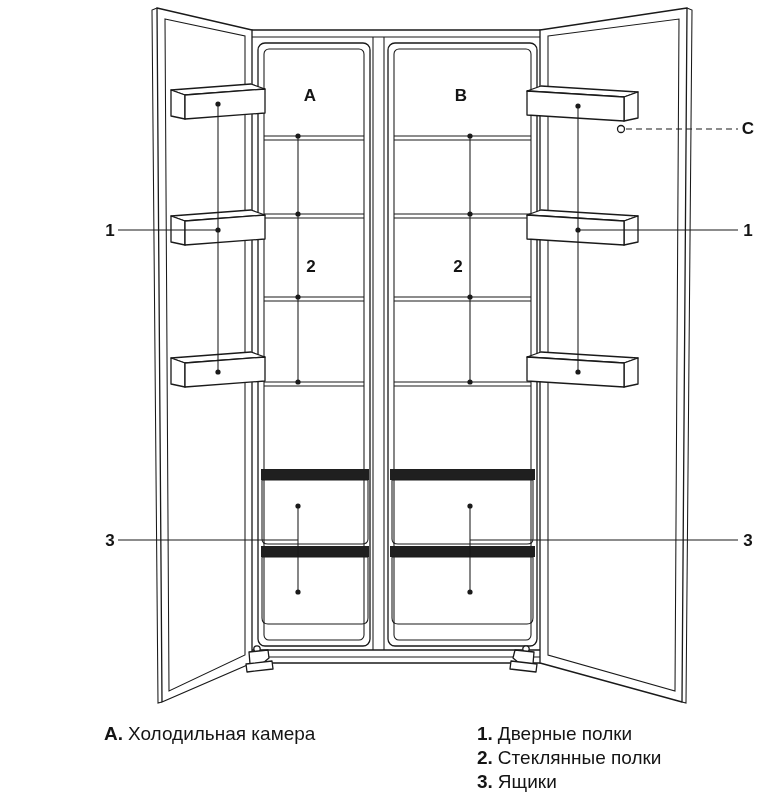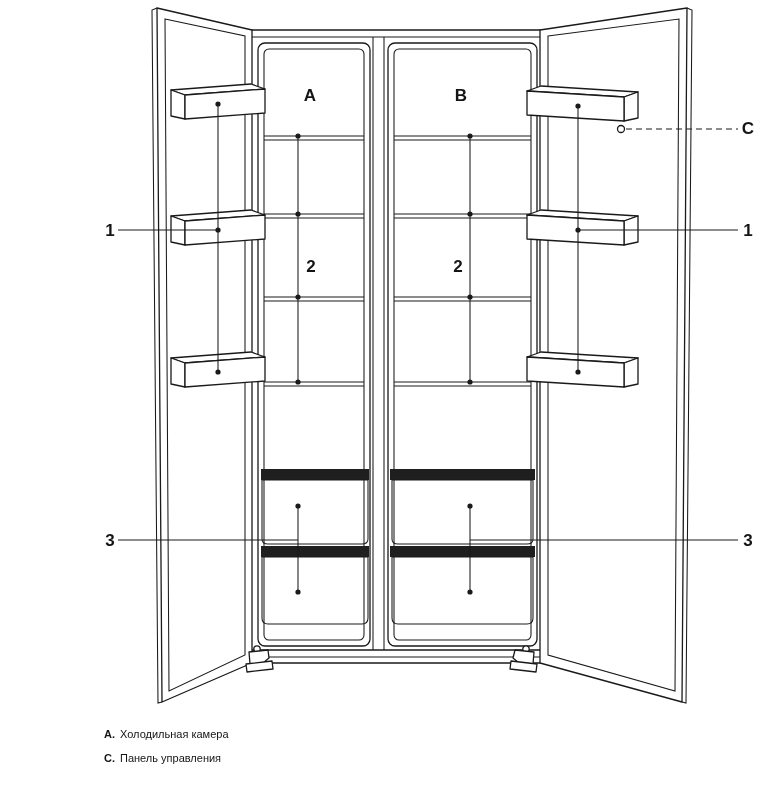--- a/index.html
+++ b/index.html
@@ -11,21 +11,21 @@
   
   .ln   { stroke:#1a1a1a; stroke-width:1.3; fill:none; stroke-linejoin:round; stroke-linecap:round; }
   .thin { stroke:#1a1a1a; stroke-width:1.05; fill:none; }
   .wh   { fill:#ffffff; stroke:#1a1a1a; stroke-width:1.3; stroke-linejoin:round; }
   .dk   { fill:#1f1f1f; stroke:none; }
   .dot  { fill:#1a1a1a; stroke:none; }
   .dash { stroke:#1a1a1a; stroke-width:1.05; fill:none; stroke-dasharray:6 4; }
   .lbl  { font-family:"Liberation Sans", sans-serif; font-weight:bold; font-size:17px; fill:#141414; text-anchor:middle; }
 
   
-  .legend-col { position:absolute; color:#141414; font-size:11px; }
+  .legend-col { position:absolute; color:#141414; font-size:19px; }
   .legend-col .row { height:24px; line-height:24px; white-space:nowrap; }
   .legend-key { font-weight:bold; margin-right:5px; }
   .col-letters { left:104px; top:722px; }
   .col-numbers { left:477px; top:722px; }
 </style>
 </head>
 <body>
 
 <div class="canvas">
   <svg width="763" height="805" viewBox="0 0 763 805">
@@ -189,17 +189,25 @@
     <text class="lbl" x="748" y="236">1</text>
     <text class="lbl" x="110" y="546">3</text>
     <text class="lbl" x="748" y="546">3</text>
     <text class="lbl" x="748" y="134">C</text>
   </svg>
 
   <div class="legend-col col-letters">
     <div class="row">
       <span class="legend-key">A.</span><span>Холодильная камера</span>
     </div>
-    <div class="row">
-      <span class="legend-key">C.</span><span>Панель управления</span>
+  </div>
+  <div class="legend-col col-numbers">
+    <div class="row">
+      <span class="legend-key">1.</span><span>Дверные полки</span>
+    </div>
+    <div class="row">
+      <span class="legend-key">2.</span><span>Стеклянные полки</span>
+    </div>
+    <div class="row">
+      <span class="legend-key">3.</span><span>Ящики</span>
     </div>
   </div>
 </div>
 
 </body></html>

